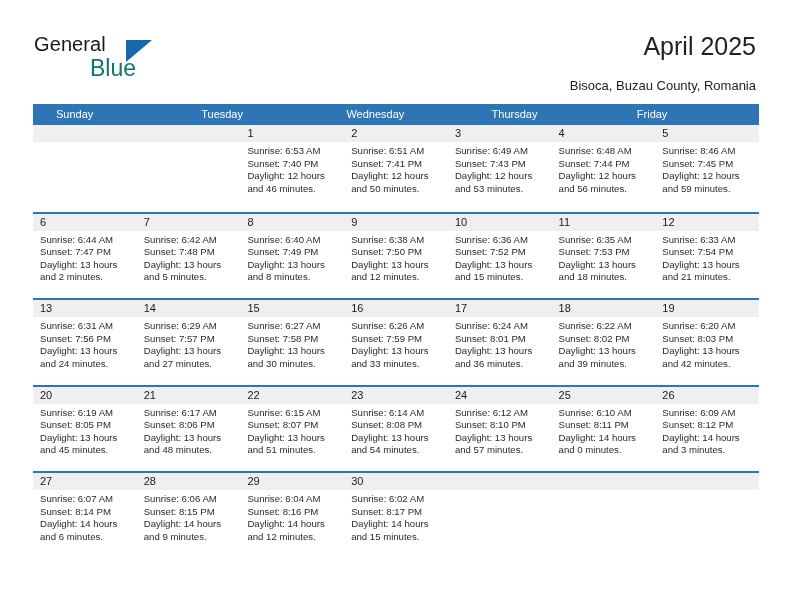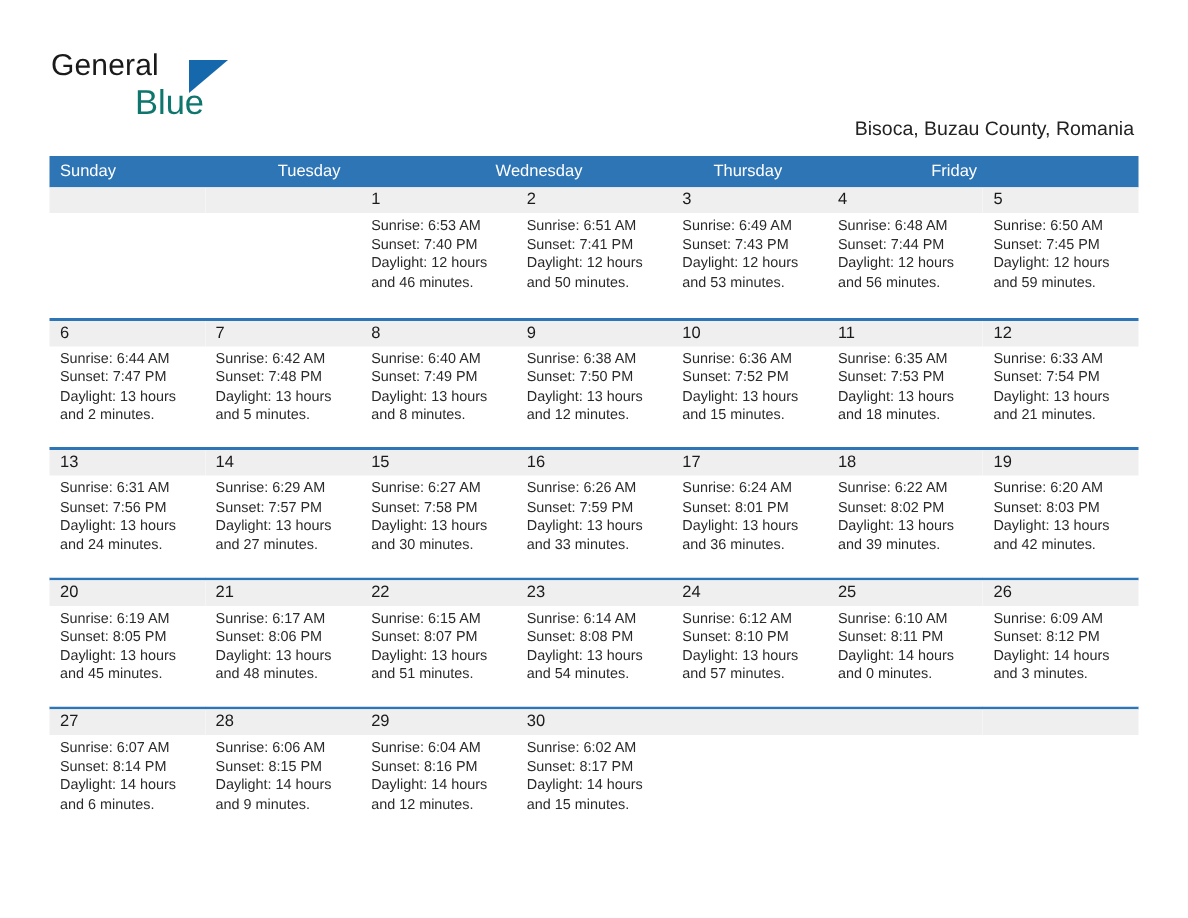--- a/index.html
+++ b/index.html
@@ -92,21 +92,21 @@
   .dow-row {
     display: flex;
     background: #2e75b6;
     height: 21px;
   }
   .dow-cell {
     flex: 1 1 0;
     color: #ffffff;
     font-size: 11px;
     line-height: 21px;
-    padding-left: 7px;
+    padding-left: 23px;
     box-sizing: border-box;
     white-space: nowrap;
   }
 
   .week {
     display: flex;
     border-top: 2px solid #2e75b6;
     height: 86.5px;
     box-sizing: border-box;
   }
@@ -147,20 +147,21 @@
 <div class="page">
 
   <div class="header">
 
     <div class="brand">
       <span class="brand-general">General</span>
       <span class="brand-triangle"></span>
       <span class="brand-blue">Blue</span>
     </div>
 
+    <div class="title">April 2025</div>
     <div class="subtitle">Bisoca, Buzau County, Romania</div>
   </div>
 
   <div class="calendar">
 
     <div class="dow-row">
       <div class="dow-cell">Sunday</div>
       <div class="dow-cell">Tuesday</div>
       <div class="dow-cell">Wednesday</div>
       <div class="dow-cell">Thursday</div>
@@ -207,21 +208,21 @@
             <div class="day-lines">
               <div>Sunrise: 6:48 AM</div>
               <div>Sunset: 7:44 PM</div>
               <div>Daylight: 12 hours</div>
               <div>and 56 minutes.</div>
             </div>
           </div>
           <div class="day">
             <div class="day-num-band">5</div>
             <div class="day-lines">
-              <div>Sunrise: 6:50 AM</div>
+              <div>Sunrise: 8:46 AM</div>
               <div>Sunset: 7:45 PM</div>
               <div>Daylight: 12 hours</div>
               <div>and 59 minutes.</div>
             </div>
           </div>
         </div>
         <div class="week">
           <div class="day">
             <div class="day-num-band">6</div>
             <div class="day-lines">

